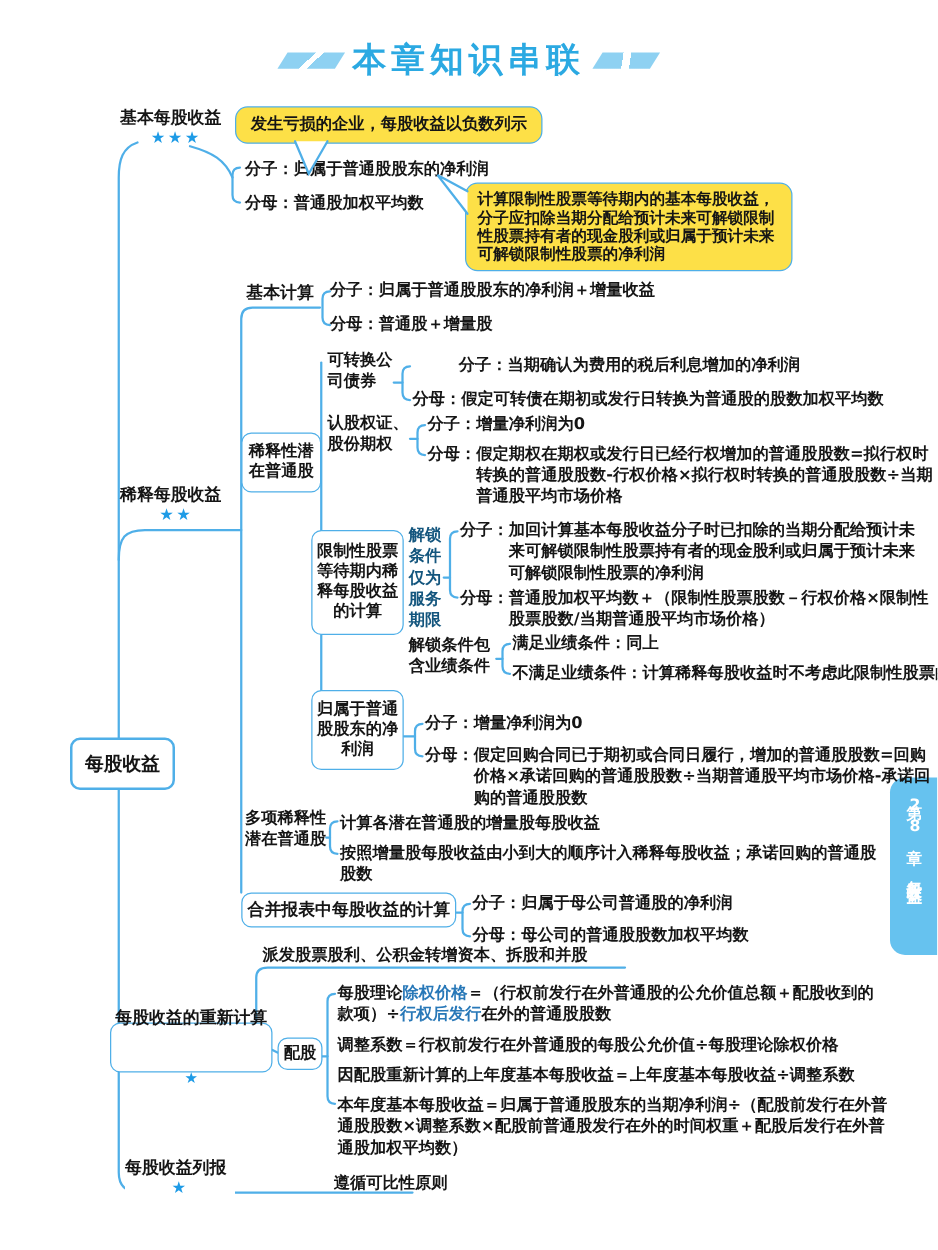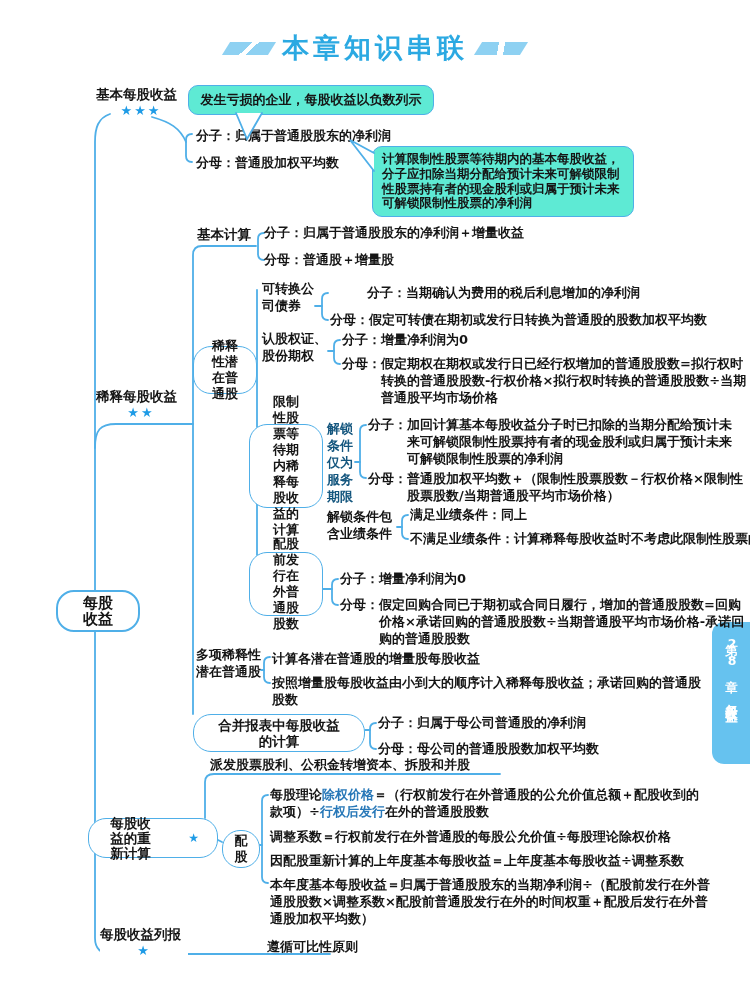--- a/index.html
+++ b/index.html
@@ -7,24 +7,24 @@
     font-family:"DejaVu Sans","Liberation Sans",sans-serif;color:#151515;font-weight:700;}
   svg.layer{position:absolute;left:0;top:0;pointer-events:none;}
   #underlay{z-index:0;}
   #overlay{z-index:2;}
   .t{position:absolute;font-size:13px;line-height:17px;z-index:1;white-space:normal;}
   .nw{white-space:nowrap;}
   .lbl{font-size:13.5px;}
   .hang3{padding-left:39px;text-indent:-39px;}
   .hang8{padding-left:104px;text-indent:-104px;}
   .stars{position:absolute;color:#1E9BE6;font-size:13px;letter-spacing:2px;text-align:center;z-index:1;}
-  .box{position:absolute;border:1.6px solid #4FAFE8;border-radius:18px;background:#fff;
+  .box{position:absolute;border:1.6px solid #4FAFE8;border-radius:8px;background:#fff;
     display:flex;align-items:center;justify-content:center;text-align:center;z-index:1;
-    font-size:13px;line-height:16px;padding:18px;box-sizing:border-box;}
-  .callout{position:absolute;border:1.6px solid #4FAFE8;border-radius:10px;background:#5eead4;
+    font-size:13px;line-height:16px;padding:2px;box-sizing:border-box;}
+  .callout{position:absolute;border:1.6px solid #4FAFE8;border-radius:10px;background:#fde047;
     z-index:1;font-size:12.5px;line-height:14.8px;padding:5px 9px;box-sizing:border-box;}
   .hl{color:#2878B8;}
   
   #titlebar{position:absolute;left:0;top:30px;width:750px;display:flex;align-items:center;
     justify-content:center;gap:10px;z-index:1;}
   #titlebar h1{margin:0;font-size:27px;letter-spacing:4px;color:#2BA9E2;font-weight:700;}
   .deco{width:46px;height:13px;transform:skewX(-32deg);
     background:linear-gradient(115deg,#8ED1F2 44%,#fff 44%,#fff 56%,#8ED1F2 56%);}
   .deco.right{transform:skewX(-32deg) scaleX(-1);}
   
@@ -126,33 +126,33 @@
   <div class="box" style="left:249px;top:424px;width:74px;height:84px;">限制性股票等待期内稀释每股收益的计算</div>
 
   <div class="t" style="left:327px;top:420px;width:28px;color:#14567E;">解锁条件仅为服务期限</div>
   <div class="t hang3" style="left:368px;top:416px;width:330px;">分子：加回计算基本每股收益分子时已扣除的当期分配给预计未来可解锁限制性股票持有者的现金股利或归属于预计未来可解锁限制性股票的净利润</div>
   <div class="t hang3" style="left:368px;top:470px;width:345px;">分母：普通股加权平均数＋（限制性股票股数－行权价格×限制性股票股数/当期普通股平均市场价格）</div>
 
   <div class="t" style="left:327px;top:508px;width:70px;">解锁条件包含业绩条件</div>
   <div class="t nw" style="left:410px;top:506px;">满足业绩条件：同上</div>
   <div class="t hang8" style="left:410px;top:530px;width:288px;">不满足业绩条件：计算稀释每股收益时不考虑此限制性股票的影响</div>
 
-  <div class="box" style="left:249px;top:552px;width:74px;height:64px;">配股前发行在外普通股股数</div>
+  <div class="box" style="left:249px;top:552px;width:74px;height:64px;">归属于普通股股东的净利润</div>
   <div class="t nw" style="left:340px;top:570px;">分子：增量净利润为0</div>
   <div class="t hang3" style="left:340px;top:596px;width:372px;">分母：假定回购合同已于期初或合同日履行，增加的普通股股数=回购价格×承诺回购的普通股股数÷当期普通股平均市场价格-承诺回购的普通股股数</div>
 
   <div class="t" style="left:196px;top:646px;width:66px;">多项稀释性潜在普通股</div>
   <div class="t nw" style="left:272px;top:650px;">计算各潜在普通股的增量股每股收益</div>
   <div class="t" style="left:272px;top:674px;width:440px;">按照增量股每股收益由小到大的顺序计入稀释每股收益；承诺回购的普通股股数</div>
 
   <div class="box" style="left:193px;top:714px;width:172px;height:28px;font-size:13.5px;">合并报表中每股收益的计算</div>
   <div class="t nw" style="left:378px;top:714px;">分子：归属于母公司普通股的净利润</div>
   <div class="t nw" style="left:378px;top:740px;">分母：母公司的普通股股数加权平均数</div>
 
-  <div class="box" style="left:88px;top:818px;width:130px;height:40px;font-size:13.5px;line-height:15px;gap:34px;">
+  <div class="box" style="left:88px;top:818px;width:130px;height:40px;flex-direction:column;font-size:13.5px;line-height:15px;gap:34px;">
     <span>每股收益的重新计算</span>
     <span class="hl" style="color:#1E9BE6;font-size:12px;line-height:13px;">★</span>
   </div>
   <div class="t nw" style="left:210px;top:756px;">派发股票股利、公积金转增资本、拆股和并股</div>
   <div class="box" style="left:222px;top:830px;width:36px;height:26px;">配股</div>
   <div class="t" style="left:270px;top:786px;width:440px;"><span>每股理论</span><span class="hl">除权价格</span><span>＝（行权前发行在外普通股的公允价值总额＋配股收到的款项）÷</span><span class="hl">行权后发行</span><span>在外的普通股股数</span></div>
   <div class="t nw" style="left:270px;top:828px;">调整系数＝行权前发行在外普通股的每股公允价值÷每股理论除权价格</div>
   <div class="t" style="left:270px;top:876px;width:440px;">本年度基本每股收益＝归属于普通股股东的当期净利润÷（配股前发行在外普通股股数×调整系数×配股前普通股发行在外的时间权重＋配股后发行在外普通股加权平均数）</div>
   <div class="t nw" style="left:270px;top:852px;">因配股重新计算的上年度基本每股收益＝上年度基本每股收益÷调整系数</div>
 

